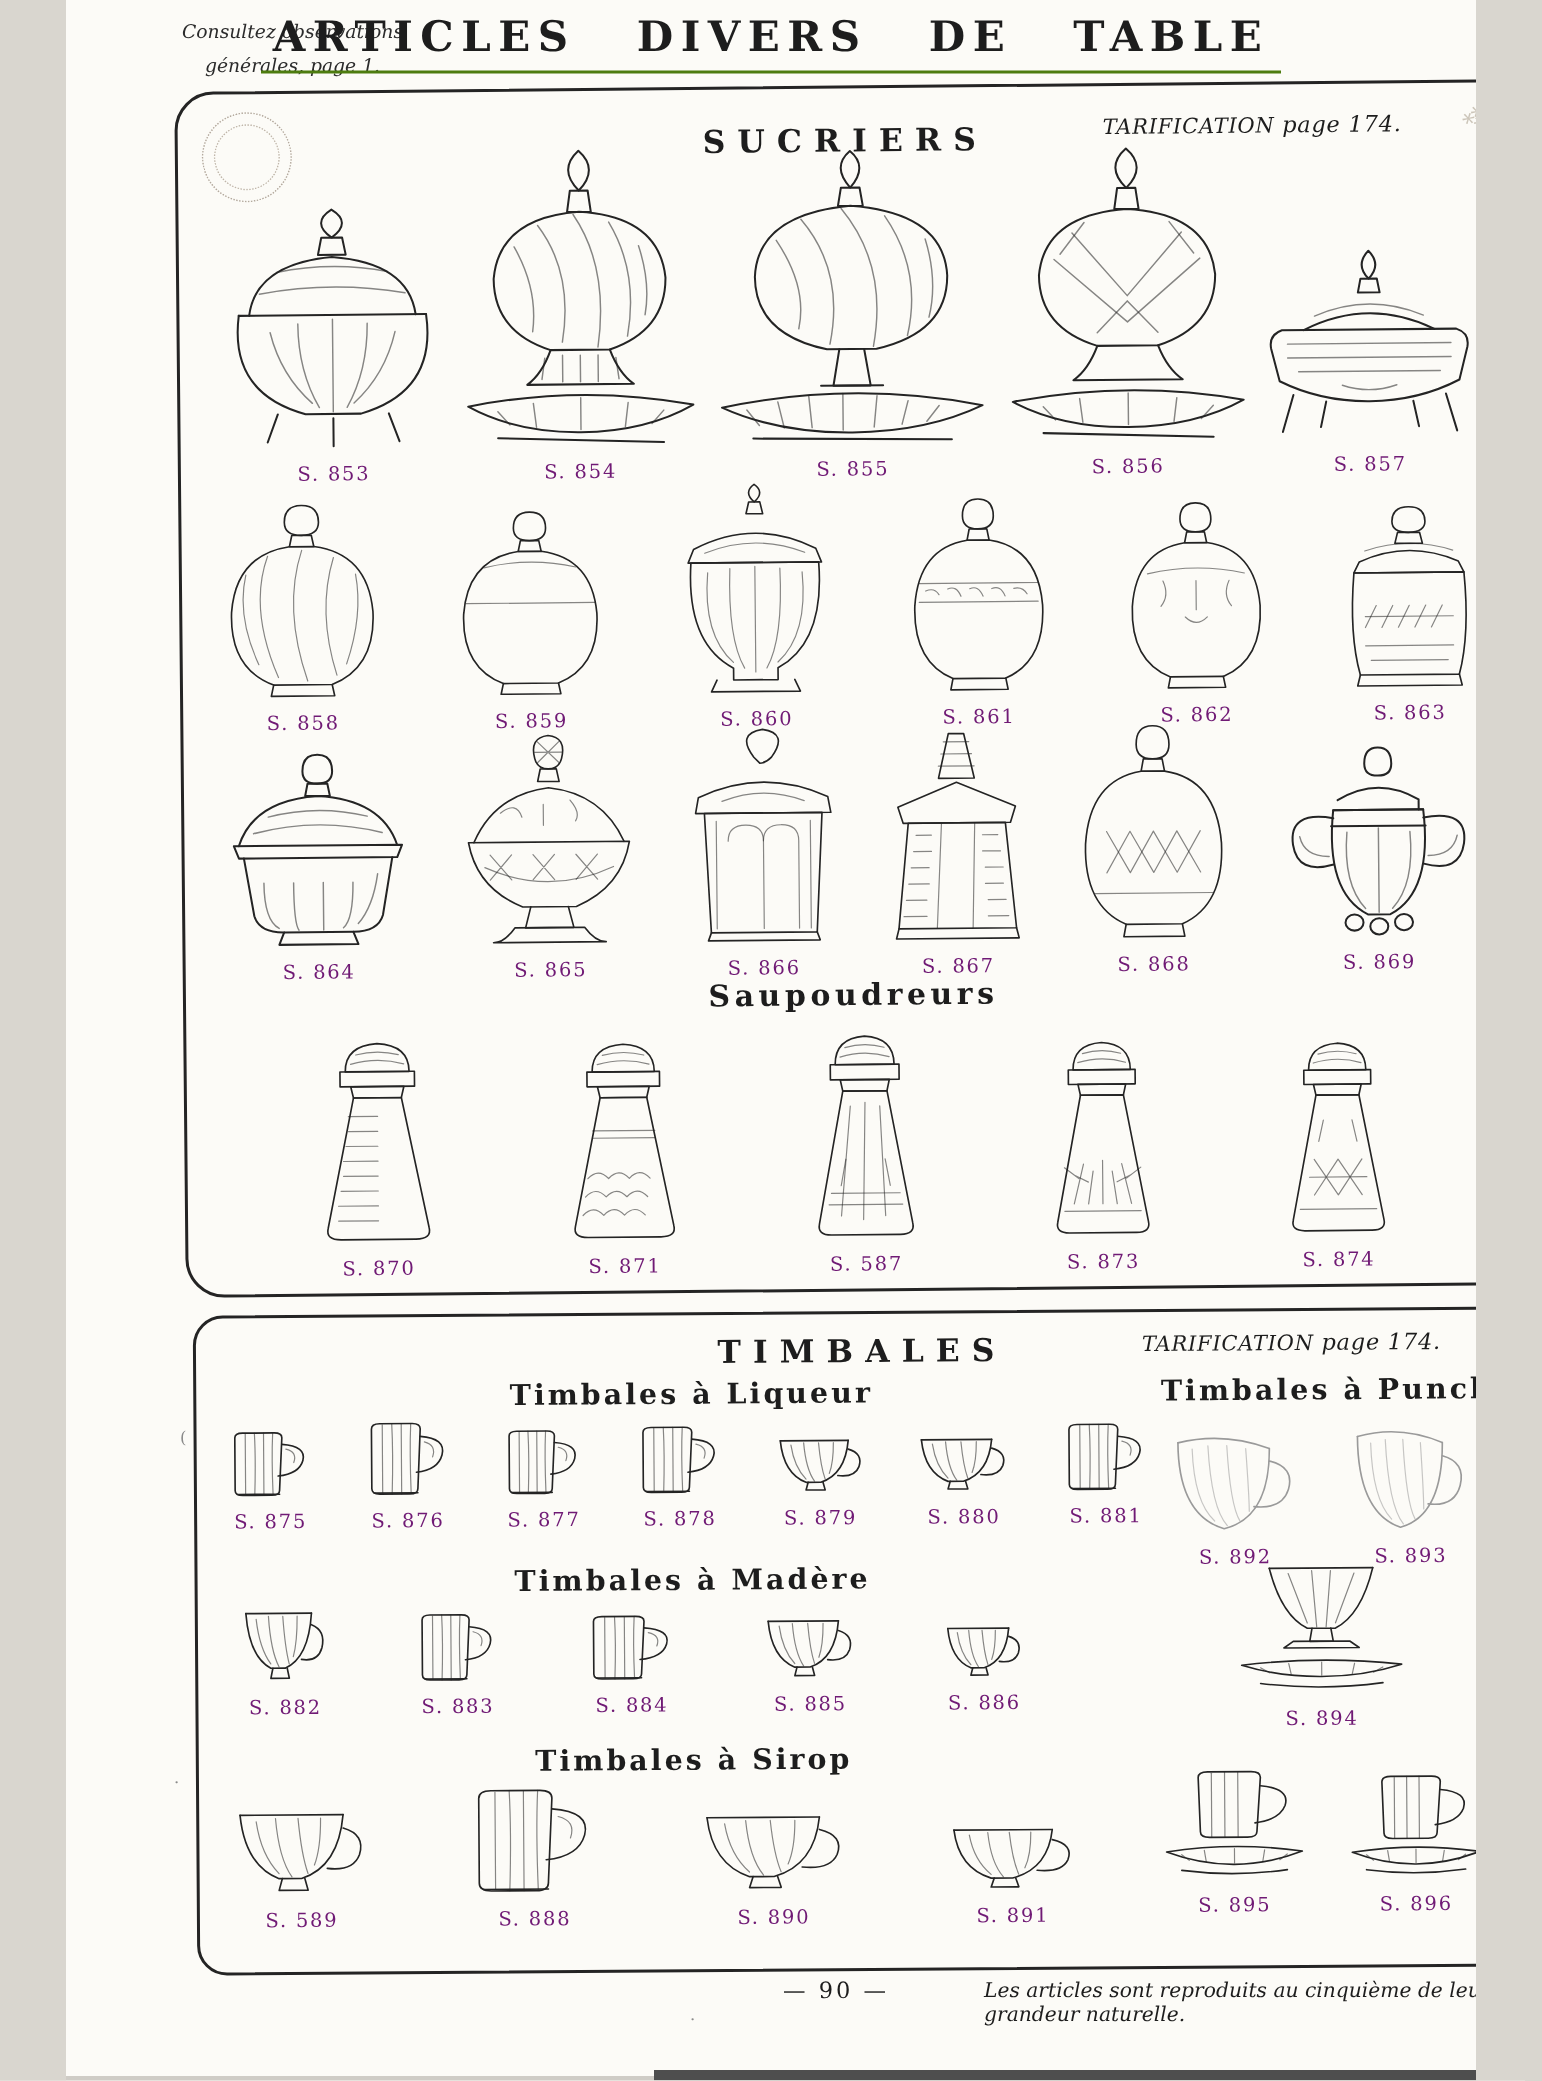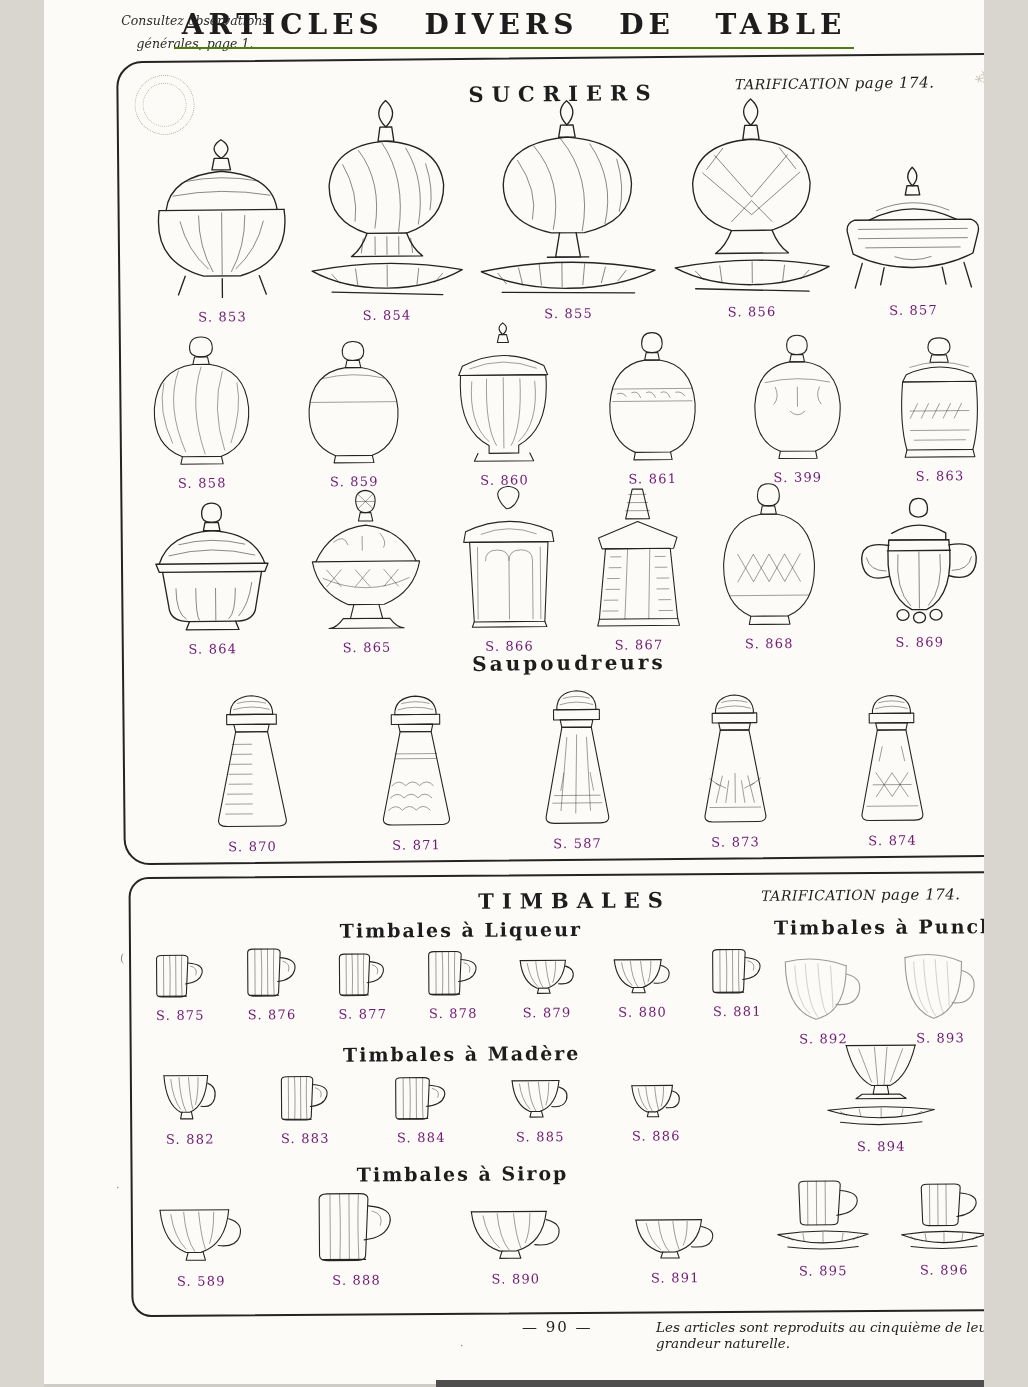--- a/index.html
+++ b/index.html
@@ -249,21 +249,21 @@
                 <path d="M46 25 L54 25 L55 31 L45 31 Z"></path>
                 <path d="M45 31 Q23 35 21 66 Q20 96 38 105 L62 105 Q80 96 79 66 Q77 35 55 31 Z"></path>
                 <path d="M38 105 L37 111 L63 111 L62 105"></path>
                 <g stroke-opacity="0.55" stroke-width="0.792">
                   <path d="M28 48 Q50 42 72 48"></path>
                   <path d="M35 52 Q38 60 34 66 M50 52 L50 68 M65 52 Q62 60 66 66"></path>
                   <path d="M45 72 Q50 78 55 72"></path>
                 </g>
               </g>
             </svg></div>
-          <div class="num">S. 399</div>
+          <div class="num">S. 862</div>
         </div>
         <div class="item">
           <div class="art"><svg width="88" height="124" viewBox="26 8 48 102" preserveAspectRatio="none">
               <g fill="none" stroke="#242424" stroke-width="1.1" stroke-linecap="round" stroke-linejoin="round">
                 <path d="M44 18 Q44 10 50 10 Q56 10 56 18 Q56 24 50 24 Q44 24 44 18 Z"></path>
                 <path d="M46 24 L54 24 L55 30 L45 30 Z"></path>
                 <path d="M32 40 Q50 28 68 40 L70 46 L30 46 Z"></path>
                 <path d="M30 46 L70 46 Q72 80 68 102 L32 102 Q28 80 30 46 Z"></path>
                 <path d="M32 102 L31 108 L69 108 L68 102"></path>
                 <g stroke-opacity="0.55" stroke-width="0.792">

